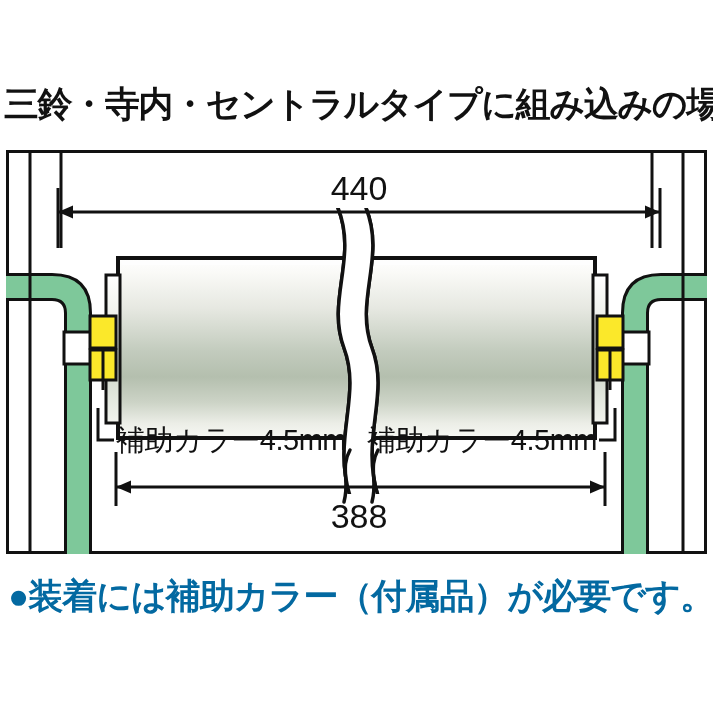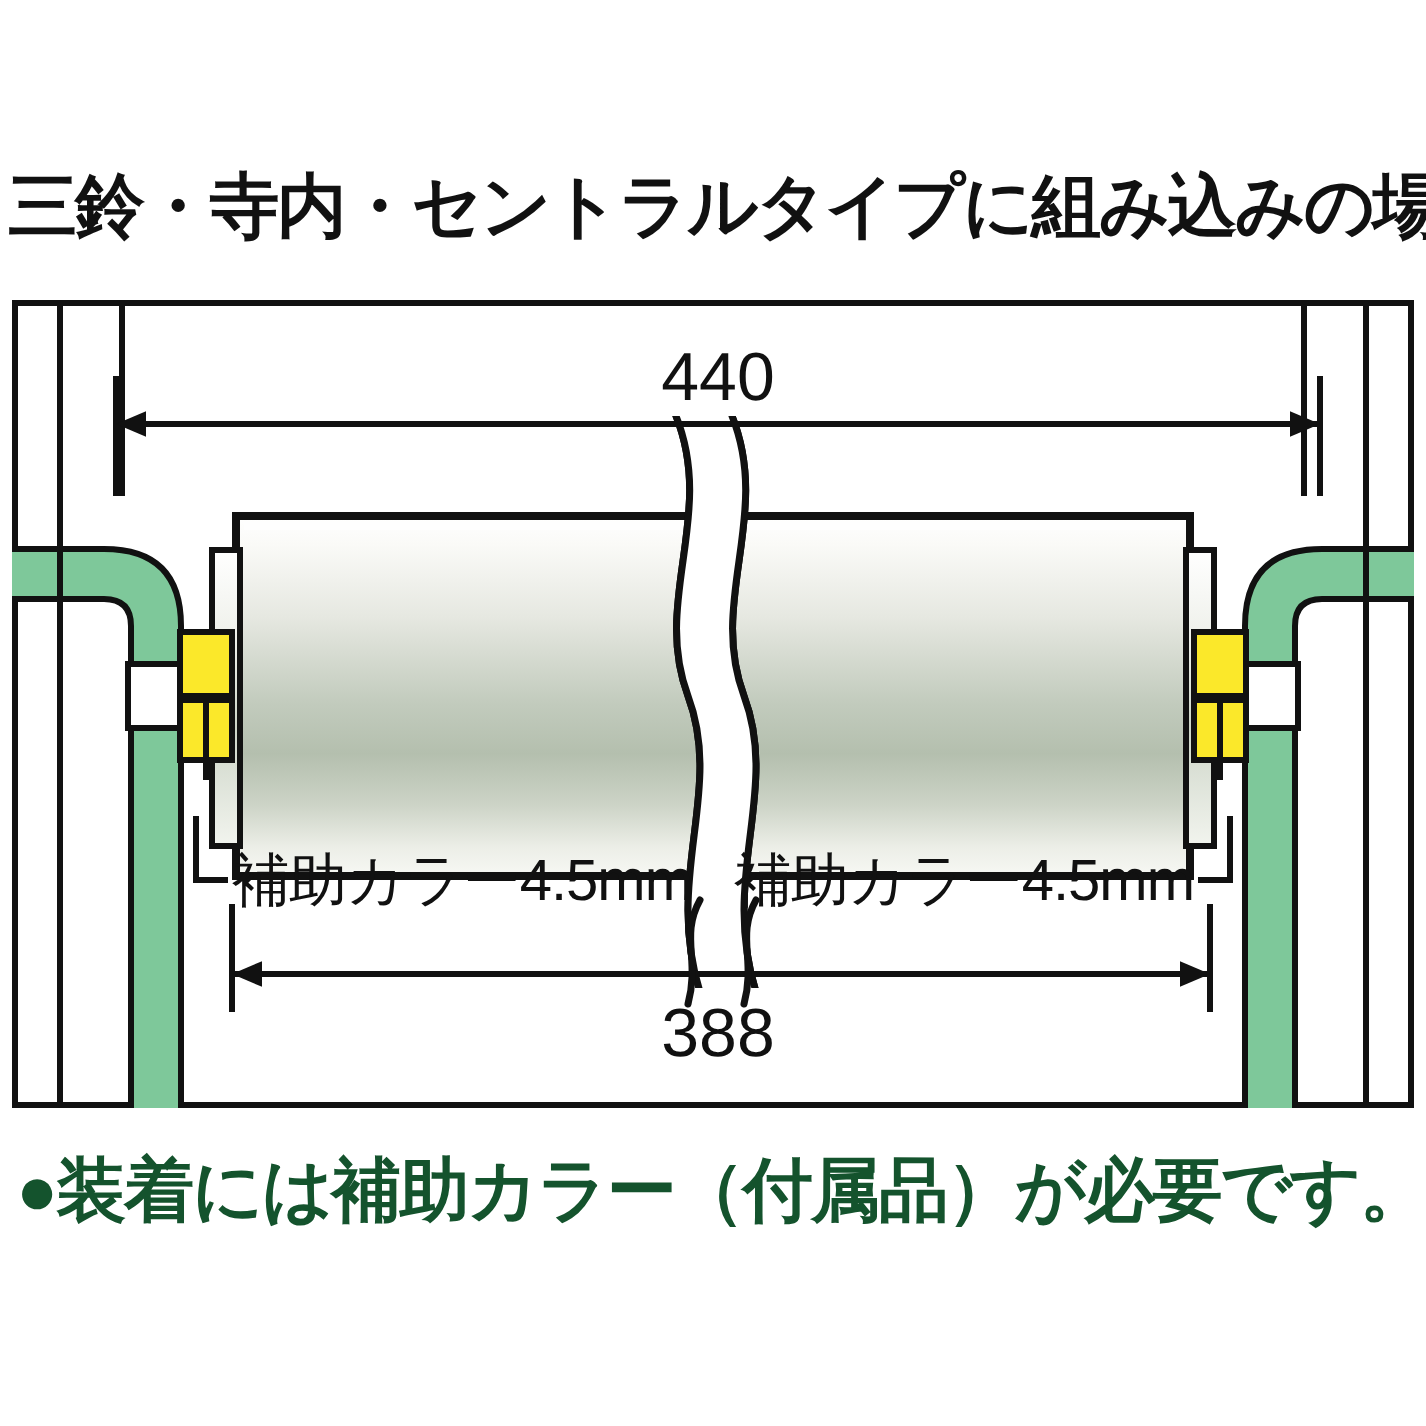--- a/index.html
+++ b/index.html
@@ -35,21 +35,21 @@
     transform-origin: left top;
   }
   .footnote {
     position: absolute;
     left: 8px;
     top: 578px;
     width: 706px;
     font-size: 35px;
     font-weight: 700;
     letter-spacing: -1.0px;
-    color: #14532d;
+    color: #0369a1;
     white-space: nowrap;
     line-height: 1;
   }
   #diagram-box {
     position: absolute;
     left: 6px;
     top: 150px;
     width: 701px;
     height: 296px;
     text-align: right;

